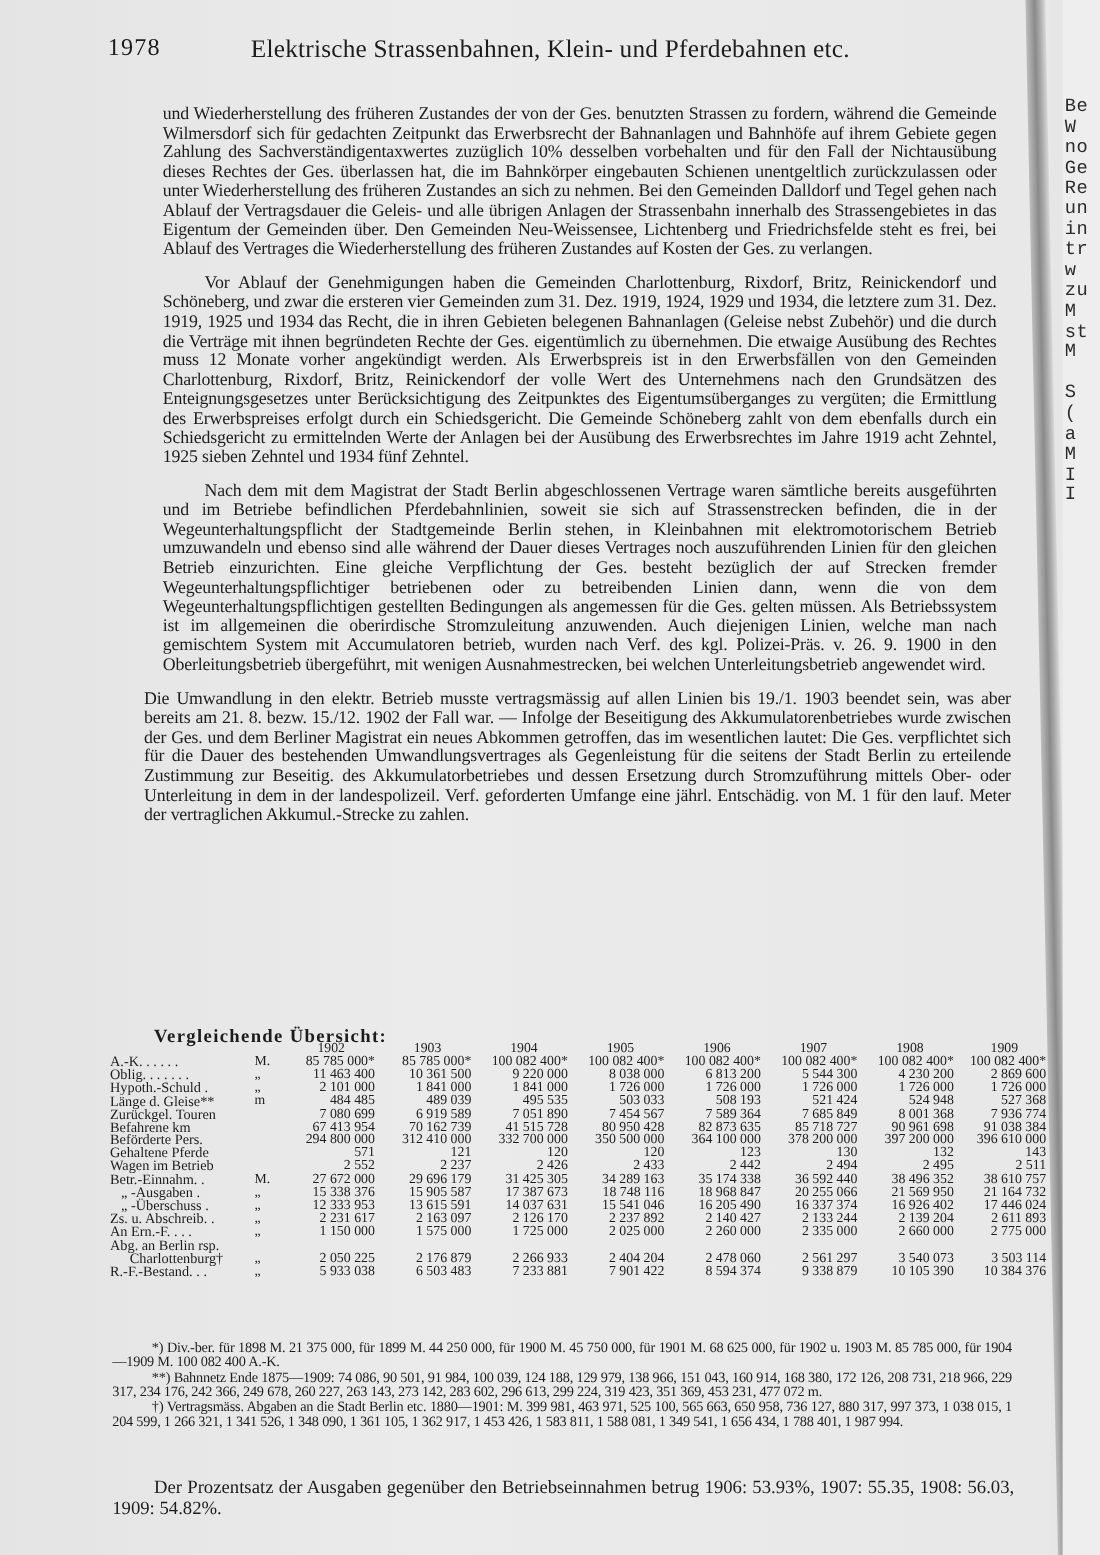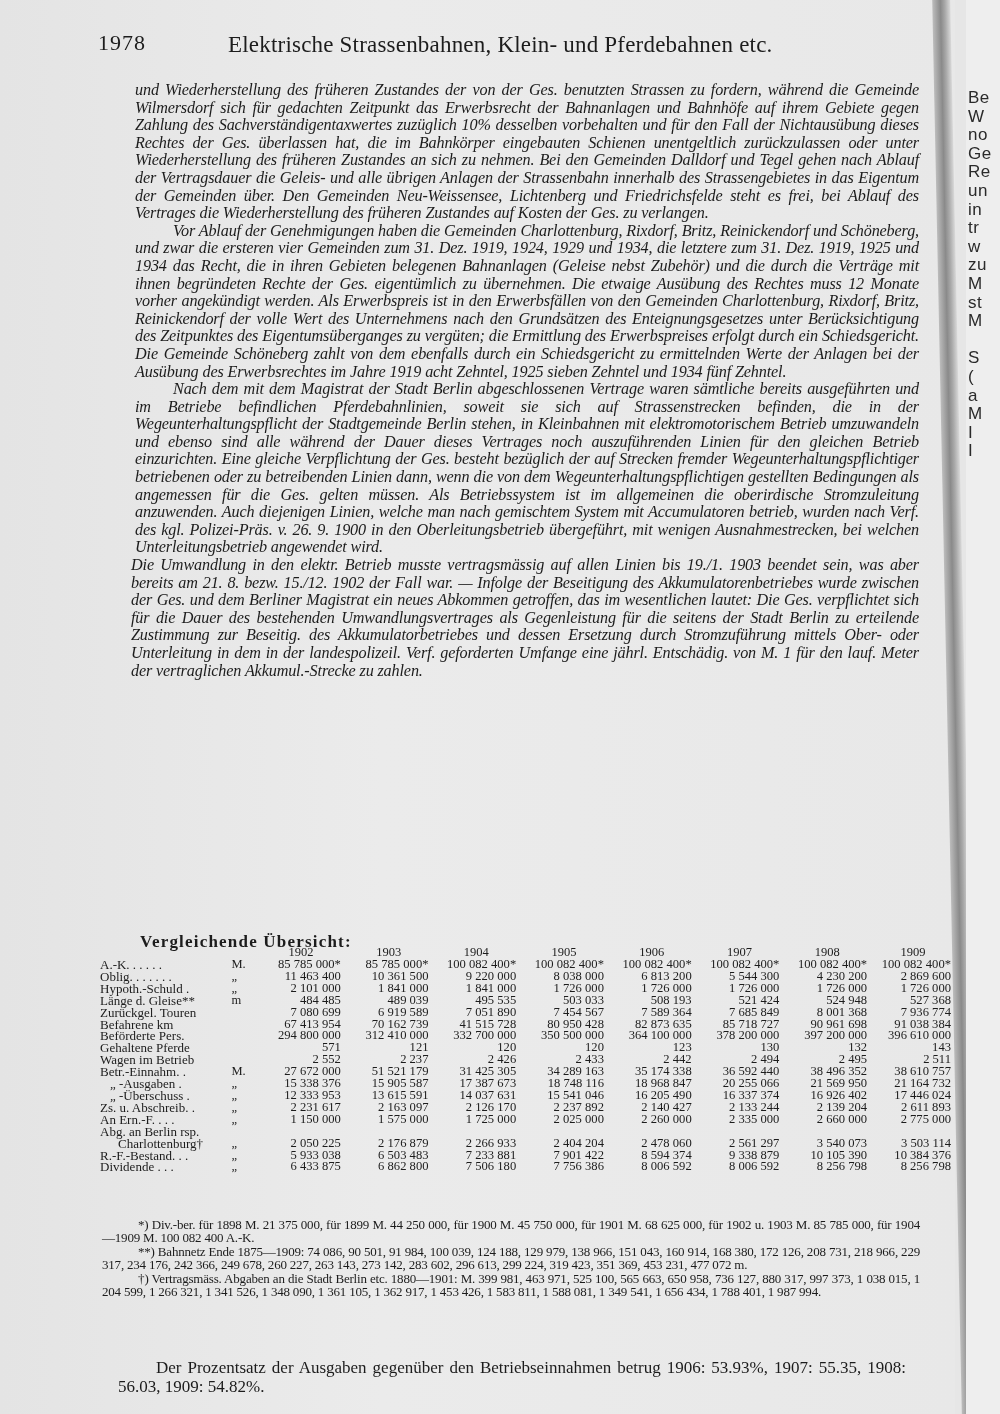--- a/index.html
+++ b/index.html
@@ -18,33 +18,33 @@
       position: absolute; left: 947px; top: 0; width: 18px; height: 1414px;
       background: linear-gradient(90deg, #bdbdbd, #8a8a8a 45%, #a9a9a9 70%, #d9d9d9);
       transform: skewX(1.2deg);
     }
     .facing {
       position: absolute; left: 966px; top: 0; width: 34px; height: 1414px;
       background: #eeeeee; overflow: hidden;
     }
     .facing-line {
       position: absolute; left: 990px; font-size: 17px; white-space: nowrap; color: #2a2a2a;
-      font-family: Liberation Sans, sans-serif; letter-spacing: 0.5px;
+      font-family: Liberation Mono, monospace; letter-spacing: 0.5px;
     }
     .header {
       position: absolute; top: 30px; left: 98px; width: 840px; height: 30px;
     }
     .page-number { position: absolute; left: 0; top: 0; font-size: 22px; letter-spacing: 1px; }
     .running-title { position: absolute; left: 130px; top: 2px; font-size: 23px; letter-spacing: 0.2px; }
     .body-text {
       position: absolute; left: 135px; top: 82px; width: 784px;
       font-size: 16.2px; line-height: 17.6px; text-align: justify;
       letter-spacing: -0.15px;
     }
-    .body-text p { margin: 0; font-style: italic; }
+    .body-text p { margin: 13px; }
     .body-text p.indent { text-indent: 38px; }
     .body-text p.full { margin-left: -4px; width: 788px; }
     .table-title {
       position: absolute; left: 140px; top: 932px; font-size: 17px; font-weight: bold; letter-spacing: 1.2px;
     }
     table.stats {
       position: absolute; left: 100px; top: 946px; border-collapse: collapse;
       font-size: 12.6px; line-height: 11.9px;
     }
     table.stats td, table.stats th { padding: 0; white-space: nowrap; font-weight: normal; }
@@ -56,21 +56,21 @@
     .notes {
       position: absolute; left: 102px; top: 1218px; width: 818px;
       font-size: 13px; line-height: 13.4px; text-align: justify; letter-spacing: -0.2px;
     }
     .notes p { margin: 0; }
     .notes p.indent { text-indent: 36px; }
     .closing {
       position: absolute; left: 102px; top: 1342px; width: 820px;
       font-size: 17px; line-height: 19px; text-align: justify;
     }
-    .closing p { margin: 16px; text-indent: 38px; }
+    .closing p { margin: 0; text-indent: 38px; }
   </style>
 </head>
 <body>
 
 <div class="page">
   <div class="header">
     <span class="page-number">1978</span>
     <span class="running-title">Elektrische Strassenbahnen, Klein- und Pferdebahnen etc.</span>
   </div>
 
@@ -204,21 +204,21 @@
           <td class="num">2 433</td>
           <td class="num">2 442</td>
           <td class="num">2 494</td>
           <td class="num">2 495</td>
           <td class="num last">2 511</td>
         </tr>
         <tr>
           <td class="lbl">Betr.-Einnahm. .</td>
           <td class="unit">M.</td>
           <td class="num">27 672 000</td>
-          <td class="num">51 521 179</td>
+          <td class="num">29 696 179</td>
           <td class="num">31 425 305</td>
           <td class="num">34 289 163</td>
           <td class="num">35 174 338</td>
           <td class="num">36 592 440</td>
           <td class="num">38 496 352</td>
           <td class="num last">38 610 757</td>
         </tr>
         <tr>
           <td class="lbl" style="padding-left: 10px;">„ -Ausgaben .</td>
           <td class="unit">„</td>
@@ -295,32 +295,20 @@
           <td class="lbl">R.-F.-Bestand. . .</td>
           <td class="unit">„</td>
           <td class="num">5 933 038</td>
           <td class="num">6 503 483</td>
           <td class="num">7 233 881</td>
           <td class="num">7 901 422</td>
           <td class="num">8 594 374</td>
           <td class="num">9 338 879</td>
           <td class="num">10 105 390</td>
           <td class="num last">10 384 376</td>
-        </tr>
-        <tr>
-          <td class="lbl">Dividende . . .</td>
-          <td class="unit">„</td>
-          <td class="num">6 433 875</td>
-          <td class="num">6 862 800</td>
-          <td class="num">7 506 180</td>
-          <td class="num">7 756 386</td>
-          <td class="num">8 006 592</td>
-          <td class="num">8 006 592</td>
-          <td class="num">8 256 798</td>
-          <td class="num last">8 256 798</td>
         </tr>
       </tbody>
   </table>
 
   <div class="notes">
     <p class="indent">*) Div.-ber. für 1898 M. 21 375 000, für 1899 M. 44 250 000, für 1900 M. 45 750 000, für 1901 M. 68 625 000, für 1902 u. 1903 M. 85 785 000, für 1904—1909 M. 100 082 400 A.-K.</p>
     <p class="indent">**) Bahnnetz Ende 1875—1909: 74 086, 90 501, 91 984, 100 039, 124 188, 129 979, 138 966, 151 043, 160 914, 168 380, 172 126, 208 731, 218 966, 229 317, 234 176, 242 366, 249 678, 260 227, 263 143, 273 142, 283 602, 296 613, 299 224, 319 423, 351 369, 453 231, 477 072 m.</p>
     <p class="indent">†) Vertragsmäss. Abgaben an die Stadt Berlin etc. 1880—1901: M. 399 981, 463 971, 525 100, 565 663, 650 958, 736 127, 880 317, 997 373, 1 038 015, 1 204 599, 1 266 321, 1 341 526, 1 348 090, 1 361 105, 1 362 917, 1 453 426, 1 583 811, 1 588 081, 1 349 541, 1 656 434, 1 788 401, 1 987 994.</p>
   </div>
 

